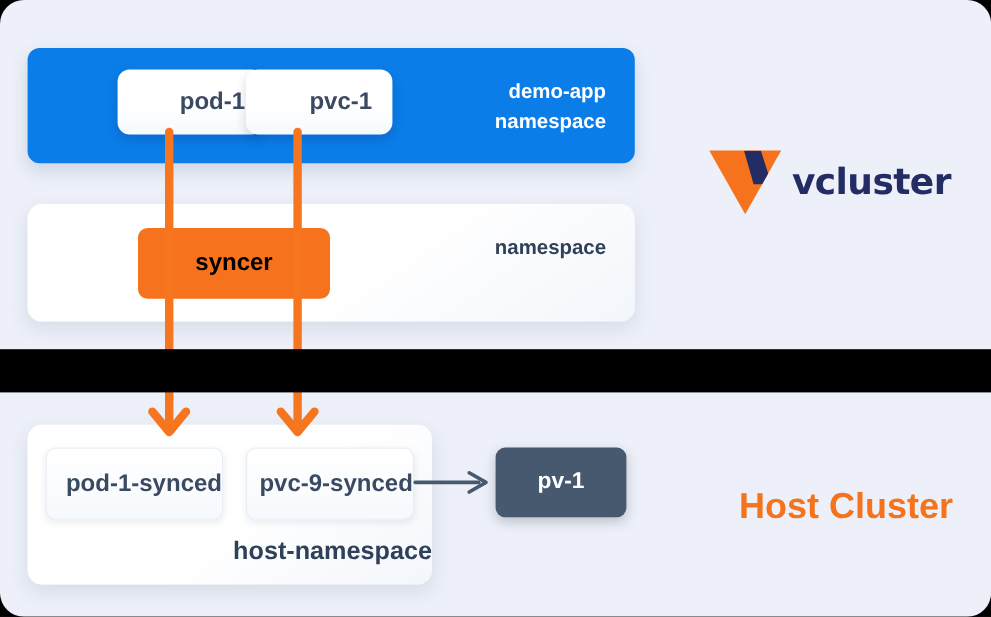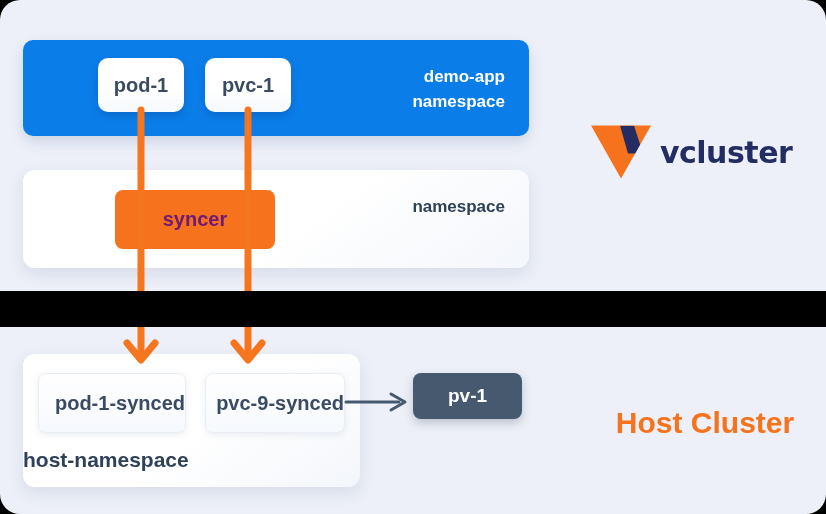--- a/index.html
+++ b/index.html
@@ -14,37 +14,38 @@
     left:23px;top:40px;width:506px;height:96px;border-radius:10px;
     background:#0b7de9;box-shadow:0 6px 14px rgba(13,60,120,.15);z-index:1;
   }
   .node{
     display:flex;align-items:center;justify-content:center;
     border-radius:10px;font-weight:700;color:#3b4a63;font-size:20px;
   }
   .white-node{
     background:linear-gradient(180deg,#ffffff 55%,#f6f9fd);
     box-shadow:0 4px 9px rgba(0,30,80,.18);
+    padding-left:36px;
   }
   .pod1{left:98px;top:58px;width:86px;height:54px;z-index:2;}
   .pvc1{left:205px;top:58px;width:86px;height:54px;z-index:2;}
   .ns-label{
     width:175px;text-align:right;font-weight:700;font-size:17px;line-height:25px;
     z-index:2;
   }
   .demo-label{left:330px;top:64px;color:#ffffff;}
   .kube-box{
     left:23px;top:170px;width:506px;height:98px;border-radius:12px;
     background:linear-gradient(145deg,#ffffff 55%,#f3f6fb);
     box-shadow:0 6px 16px rgba(50,70,120,.12);z-index:1;
   }
   .kube-label{left:330px;top:194px;color:#2f4158;}
   .syncer{
     left:115px;top:190px;width:160px;height:59px;border-radius:8px;
-    background:#f6721c;color:#701a75;z-index:2;
+    background:#f6721c;color:#000000;z-index:2;
   }
   
   .logo{left:590px;top:122px;width:220px;height:60px;display:flex;align-items:center;z-index:1;}
   .logo-icon{width:62px;height:56px;display:block;}
   .logo-word{
     margin-left:8px;font-size:30px;font-weight:800;color:#232d64;
     letter-spacing:-0.5px;font-family:"DejaVu Sans","Liberation Sans",sans-serif;
   }
   
   .divider{left:0;top:291px;width:826px;height:36px;background:#000000;z-index:4;}
@@ -55,25 +56,25 @@
     box-shadow:0 6px 16px rgba(50,70,120,.12);z-index:1;
   }
   .synced-node{
     background:linear-gradient(180deg,#ffffff,#f6f9fd);
     border:1px solid #e9edf4;box-shadow:0 2px 6px rgba(60,80,120,.10);
     border-radius:8px;z-index:2;justify-content:flex-end;
   }
   .pod1s{left:38px;top:373px;width:146px;height:58px;}
   .pvc1s{left:205px;top:373px;width:138px;height:58px;}
   .host-ns-label{
-    left:23px;top:448px;width:337px;text-align:left;
+    left:23px;top:448px;width:337px;text-align:right;
     font-weight:700;font-size:21px;color:#2f4158;z-index:2;
   }
   .pv1{
-    left:413px;top:373px;width:109px;height:46px;border-radius:8px;
+    left:413px;top:373px;width:109px;height:58px;border-radius:8px;
     background:#46596e;color:#ffffff;font-size:19px;z-index:2;
     box-shadow:0 4px 10px rgba(40,55,75,.25);
   }
   .host-title{
     left:600px;top:406px;width:210px;text-align:center;
     font-size:30px;font-weight:700;color:#f6731d;z-index:2;
   }
   .arrows{left:0;top:0;width:826px;height:514px;z-index:3;pointer-events:none;}
 </style>
 </head>

